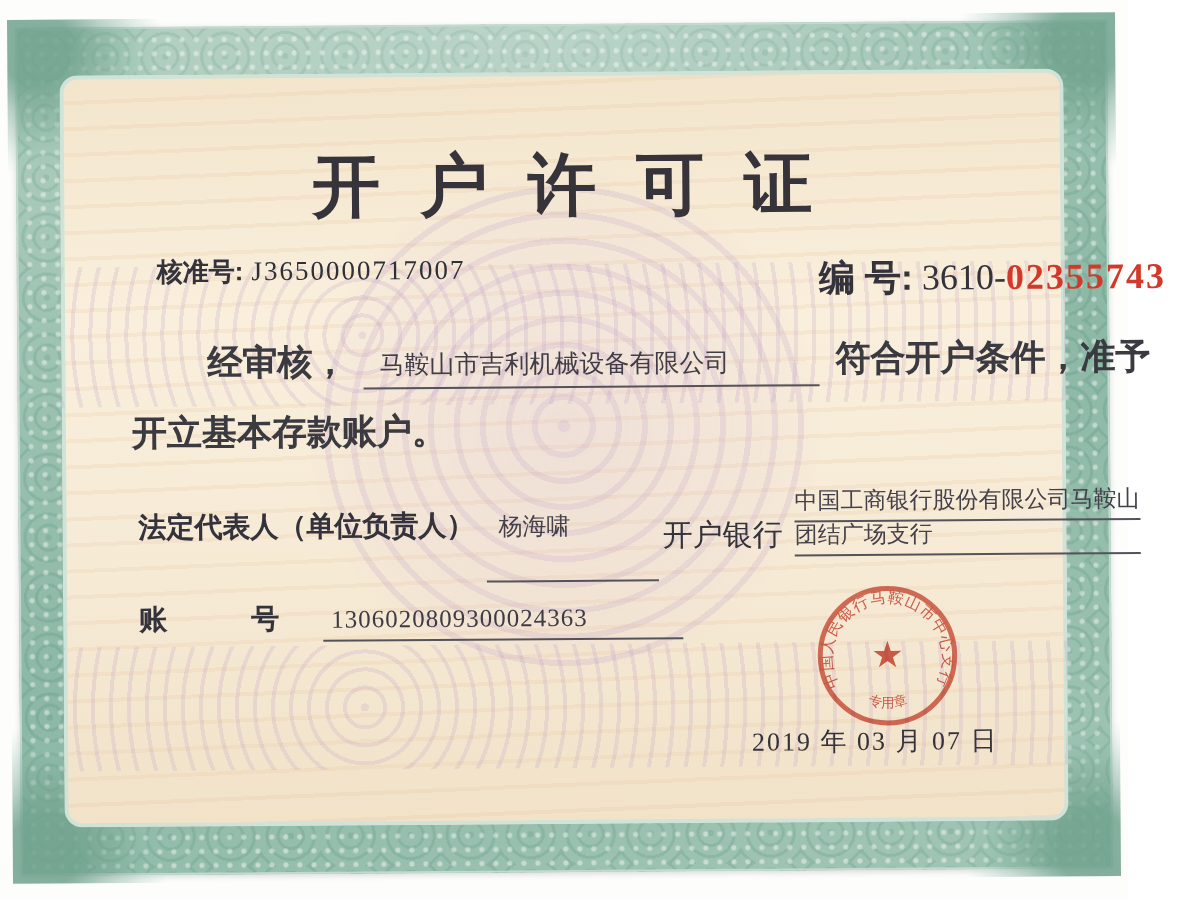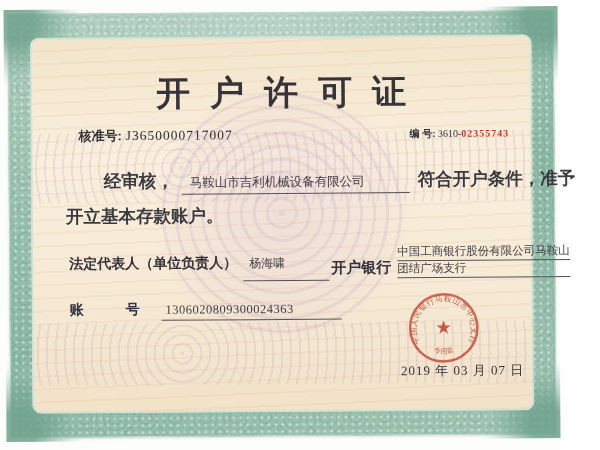--- a/index.html
+++ b/index.html
@@ -36,37 +36,37 @@
         background:
           repeating-radial-gradient(circle, rgba(184,146,198,.38) 0 3px, transparent 3px 13px),
           radial-gradient(circle, rgba(199,162,209,.35), rgba(199,162,209,.12) 60%, transparent 72%);}
   
   .txt{position:absolute;color:#34323a;z-index:3;white-space:nowrap;}
   .title{left:0;right:0;top:58px;text-align:center;font-size:34px;font-weight:700;
          letter-spacing:20px;padding-left:20px;color:#36333a;}
   .lbl{font-weight:700;font-family:"Liberation Sans","DejaVu Sans",sans-serif;}
   .approval{left:70px;top:114px;font-size:13px;}
   .approval .val{margin-left:4px;font-size:13.5px;letter-spacing:1px;color:#2f3038;}
-  .serial{left:401px;top:116px;font-size:10px;}
+  .serial{left:401px;top:116px;font-size:18px;}
   .serial .red{color:#d4382a;font-weight:700;letter-spacing:1px;}
   .para1{left:95px;top:156px;font-size:17.5px;font-weight:600;color:#3a3a40;}
   .para2{left:57px;top:191px;font-size:17.5px;font-weight:600;color:#3a3a40;}
   .uline{display:inline-block;border-bottom:1.2px solid #55525a;vertical-align:baseline;}
   .company{font-size:12.5px;font-weight:500;min-width:216px;padding:0 4px 2px 8px;margin:0 8px;color:#403d46;}
   .legal{left:60px;top:242px;font-size:14px;}
-  .legal .val{font-size:12px;font-weight:500;min-width:76px;padding:0 4px 8px 6px;margin-left:6px;color:#45414a;}
-  .bank-label{left:322px;top:247px;font-size:15px;font-weight:700;font-family:"Liberation Sans","DejaVu Sans",sans-serif;}
+  .legal .val{font-size:12px;font-weight:500;min-width:76px;padding:0 4px 18px 6px;margin-left:6px;color:#45414a;}
+  .bank-label{left:322px;top:247px;font-size:15px;font-weight:400;font-family:"Liberation Sans","DejaVu Sans",sans-serif;}
   .bank-val{left:388px;top:233px;font-size:11.5px;line-height:15px;color:#45414a;}
   .bank-val div{border-bottom:1.2px solid #55525a;min-width:158px;padding-bottom:1px;}
   .account{left:60px;top:288px;font-size:14px;}
   .account .lbl-sp{letter-spacing:14px;font-family:Liberation Serif, serif;}
   .account .val{font-size:12.5px;min-width:172px;padding:0 4px 2px 4px;margin-left:8px;letter-spacing:.5px;color:#3e3b44;}
   .issuer{left:371px;top:328px;font-size:12.5px;font-weight:700;
           font-family:"Liberation Sans","DejaVu Sans",sans-serif;color:#3b383f;}
-  .date{left:366px;top:351px;font-size:13px;letter-spacing:1px;color:#34323a;margin-left:25px;}
+  .date{left:366px;top:351px;font-size:13px;letter-spacing:1px;color:#34323a;}
   
   .seal{position:absolute;left:386px;top:269px;width:96px;height:96px;z-index:4;
         opacity:.82;mix-blend-mode:multiply;}
 </style>
 </head>
 <body>
 
 <div class="stage">
   <div class="cert">
     <div class="dots"></div>

